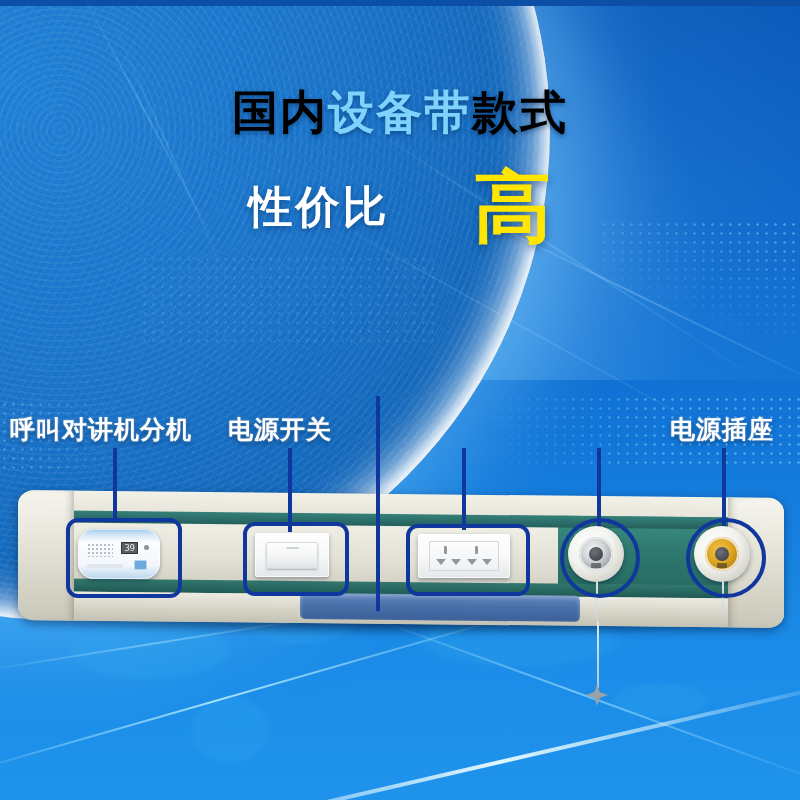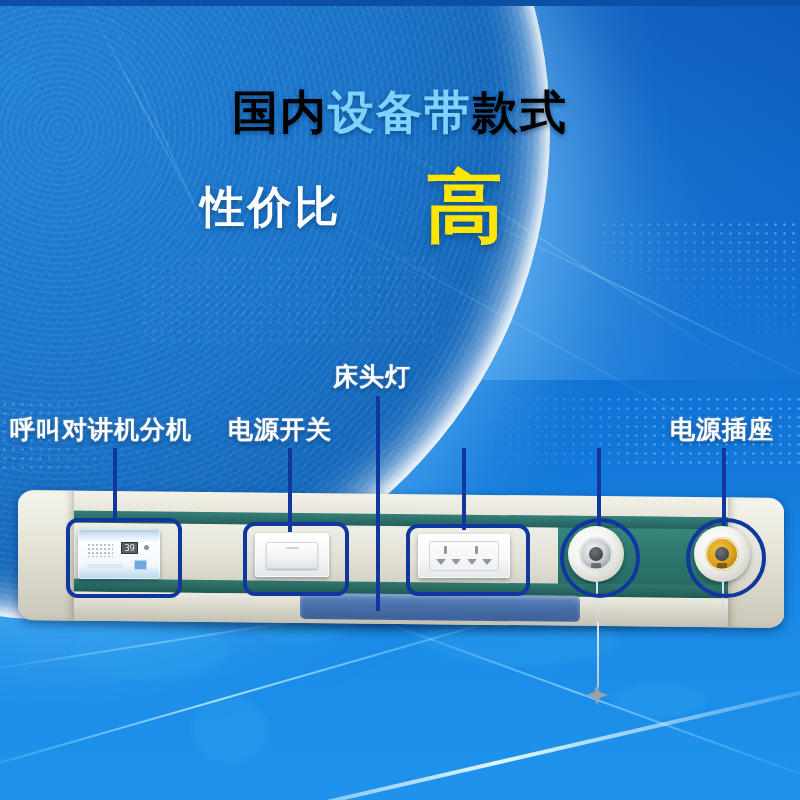--- a/index.html
+++ b/index.html
@@ -95,21 +95,21 @@
   .headline{
     position:absolute;left:0;top:82px;width:800px;text-align:center;
     font-size:46px;font-weight:bold;letter-spacing:2px;white-space:nowrap;
     z-index:6;
   }
   .headline span{display:inline-block;}
   .h-white{color:#000000;text-shadow:0 2px 5px rgba(2,40,90,.55);}
   .h-yellow{color:#7dd3fc;text-shadow:0 2px 5px rgba(2,40,90,.55);}
   .subline{
     position:absolute;left:0;top:170px;width:704px;text-align:center;
-    z-index:6;white-space:nowrap;
+    z-index:6;white-space:nowrap;padding-left:48px;
   }
   .sub-white{
     display:inline-block;color:#ffffff;font-size:44px;font-weight:bold;letter-spacing:3px;
     text-shadow:0 2px 6px rgba(2,40,90,.55);vertical-align:middle;
   }
   .sub-big{
     display:inline-block;color:#ffe600;font-size:78px;font-weight:bold;line-height:.95;
     margin-left:84px;vertical-align:middle;text-shadow:0 3px 8px rgba(2,40,90,.5);
   }
 
@@ -170,21 +170,21 @@
     background:linear-gradient(180deg,rgba(88,128,188,.92) 0%, rgba(66,106,168,.95) 45%, rgba(52,90,150,.95) 100%);
     box-shadow:inset 0 2px 4px rgba(255,255,255,.35);
   }
   .bottom-rail{
     position:absolute;left:0;top:101px;width:766px;height:29px;
     background:linear-gradient(180deg,#ecebe2 0%,#dcdacd 40%,#c3c1b4 100%);
   }
   
   .intercom{
     position:absolute;left:78px;top:529px;width:82px;height:50px;z-index:9;
-    border-radius:4px;
+    border-radius:16px;
     background:linear-gradient(180deg,#9fc8e8 0%,#cfe3f3 10%,#fbfdff 26%,#f3f7fb 72%,#b9d6ee 100%);
     box-shadow:0 2px 4px rgba(0,20,50,.35), inset 0 0 0 1px rgba(255,255,255,.6);
   }
   .ic-speaker{
     position:absolute;left:9px;top:14px;width:26px;height:14px;opacity:.55;
     background-image:radial-gradient(circle, #7d8ea0 .9px, rgba(0,0,0,0) 1.2px);
     background-size:4px 4px;
   }
   .ic-display{
     position:absolute;left:43px;top:13px;width:17px;height:12px;border-radius:1px;
@@ -298,21 +298,20 @@
 
   <div class="headline">
     <span class="h-white">国内</span><span class="h-yellow">设备带</span><span class="h-white">款式</span>
   </div>
 
   <div class="subline">
     <span class="sub-white">性价比</span><span class="sub-big">高</span>
   </div>
 
   <div class="label" style="left:10px;top:413px;">呼叫对讲机分机</div>
-  <div class="label" style="left:333px;top:360px;">床头灯</div>
   <div class="label" style="left:228px;top:413px;">电源开关</div>
   <div class="label" style="left:670px;top:413px;">电源插座</div>
 
   <div class="leader v" style="left:113px;top:448px;height:74px;"></div>
   <div class="leader v" style="left:376px;top:396px;height:215px;"></div>
   <div class="leader v" style="left:288px;top:448px;height:84px;"></div>
   <div class="leader v" style="left:462px;top:448px;height:82px;"></div>
   <div class="leader v" style="left:597px;top:448px;height:80px;"></div>
   <div class="leader v" style="left:722px;top:448px;height:78px;"></div>
 

